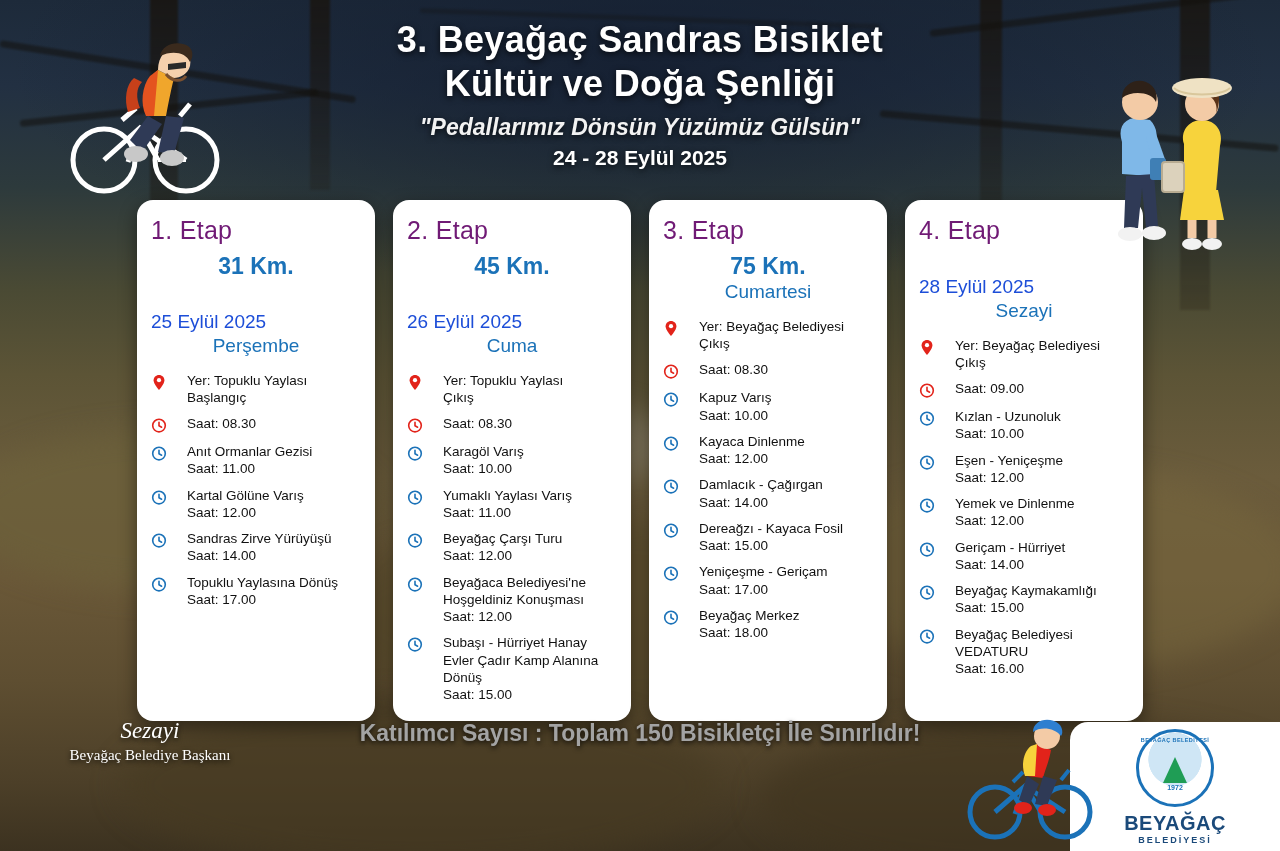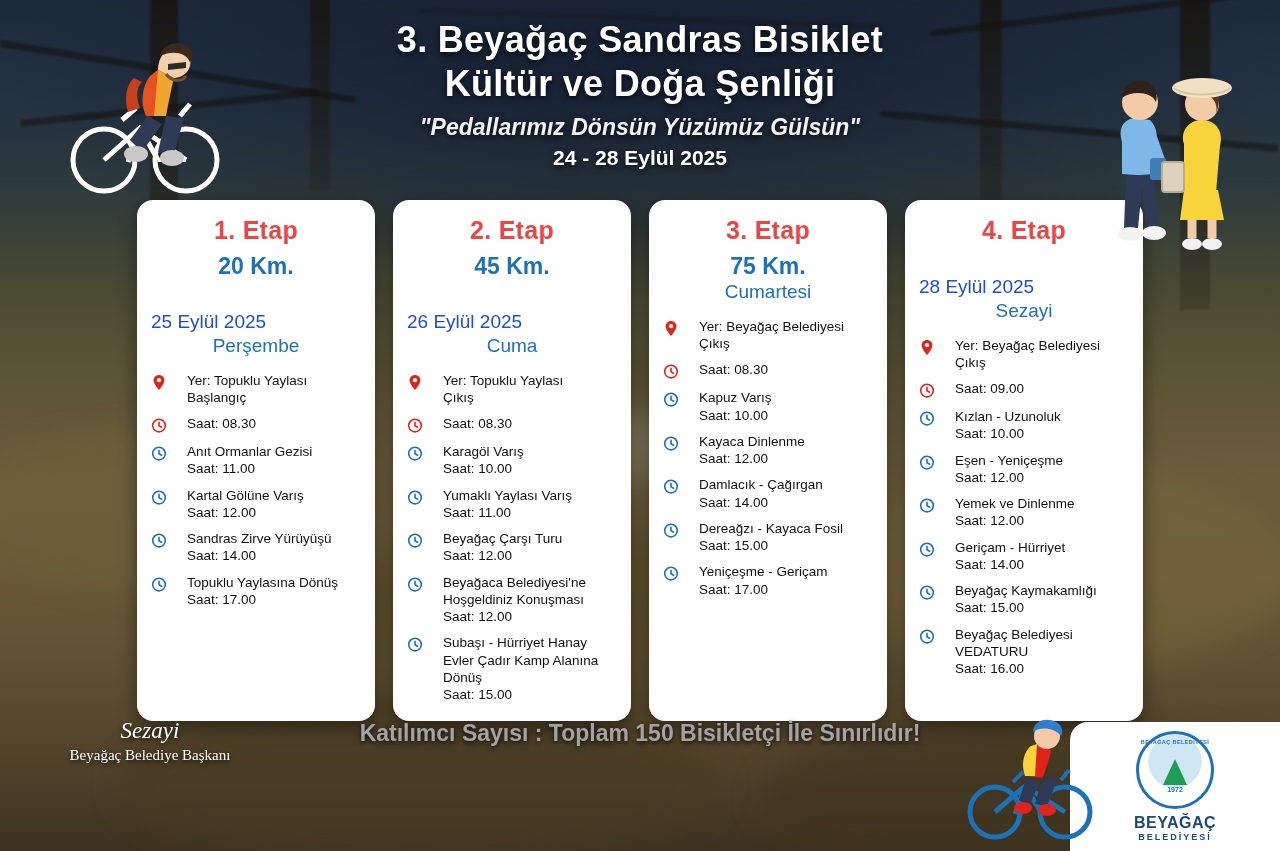--- a/index.html
+++ b/index.html
@@ -69,21 +69,21 @@
   }
   .card {
     width: 238px;
     background: #ffffff;
     border-radius: 16px;
     padding: 16px 14px 18px 14px;
     box-shadow: 0 6px 18px rgba(0,0,0,0.45);
     display: flex; flex-direction: column;
   }
   .card-stage {
-    text-align: center; color: #ef4444; font-size: 25px; font-weight: bold;
+    text-align: left; color: #701a75; font-size: 25px; font-weight: normal;
     letter-spacing: 0.3px;
   }
   .card-km {
     text-align: center; color: #1b72b8; font-size: 23px; font-weight: bold;
     margin-top: 8px;
   }
   .card-date {
     color: #1d4ed8; font-size: 19px; margin-top: 30px; line-height: 1.25;
   }
   .card-day {
@@ -123,21 +123,21 @@
     width: 0; height: 0; border-left: 12px solid transparent;
     border-right: 12px solid transparent; border-bottom: 26px solid #1f9d55;
     margin-top: 4px;
   }
   .logo-seal .ring-top, .logo-seal .ring-bot {
     position: absolute; width: 100%; text-align: center; font-size: 5.5px;
     color: #1b72b8; font-weight: bold; letter-spacing: 0.4px;
   }
   .logo-seal .ring-top { top: 5px; }
   .logo-year { position:absolute; bottom: 13px; width:100%; text-align:center; font-size: 7px; color:#1b72b8; font-weight:bold;}
-  .logo-name { font-size: 16px; font-weight: bold; color: #1b4a7a; margin-top: 5px; letter-spacing: 0.5px;}
+  .logo-name { font-size: 20px; font-weight: bold; color: #1b4a7a; margin-top: 5px; letter-spacing: 0.5px;}
   .logo-sub { font-size: 9px; font-weight: bold; color: #1b4a7a; letter-spacing: 2px; }
   
   .deco { position: absolute; z-index: 7; }
   
   #cyclist-tl { left: 62px; top: 12px; width: 170px; height: 185px; }
   #couple-tr { right: 22px; top: 58px; width: 170px; height: 200px; }
   #kid-bike { right: 185px; top: 700px; width: 130px; height: 145px; }
 </style>
 </head>
 <body>
@@ -210,21 +210,21 @@
   <ellipse cx="114" cy="30" rx="30" ry="10" fill="#efe2c4"></ellipse>
   <path d="M96 30 C96 20 132 20 132 30" fill="#efe2c4"></path>
   <path d="M86 30 a30 10 0 0 0 56 0" fill="none" stroke="#d9c79c" stroke-width="2"></path>
 
   <rect x="74" y="104" width="22" height="30" rx="3" fill="#dcd2bc" stroke="#b8ac92" stroke-width="2"></rect>
 </svg>
 
 <div class="cards" id="cards-container">
     <div class="card">
       <div class="card-stage">1. Etap</div>
-      <div class="card-km">20 Km.</div>
+      <div class="card-km">31 Km.</div>
       <div class="card-date">25 Eylül 2025</div>
       <div class="card-day">Perşembe</div>
       <div class="items">
         <div class="item">
           <span class="ico"><svg viewBox="0 0 16 17" width="16" height="17">
               <path d="M8 1 C4.9 1 2.6 3.3 2.6 6.2 C2.6 10 8 16 8 16 C8 16 13.4 10 13.4 6.2 C13.4 3.3 11.1 1 8 1 Z" fill="#e2231a"></path>
               <circle cx="8" cy="6.2" r="2.1" fill="#fff"></circle>
             </svg></span>
           <div class="txt"><span>Yer: Topuklu Yaylası</span><span class="sub">Başlangıç</span></div>
         </div>
@@ -368,20 +368,27 @@
               <path d="M8 5.2 L8 8.8 L10.6 10.2" stroke="#1b72b8" stroke-width="1.6" fill="none" stroke-linecap="round"></path>
             </svg></span>
           <div class="txt"><span>Dereağzı - Kayaca Fosil</span><span class="sub">Saat: 15.00</span></div>
         </div>
         <div class="item">
           <span class="ico"><svg viewBox="0 0 16 17" width="16" height="17">
               <circle cx="8" cy="8.6" r="6.3" fill="none" stroke="#1b72b8" stroke-width="1.6"></circle>
               <path d="M8 5.2 L8 8.8 L10.6 10.2" stroke="#1b72b8" stroke-width="1.6" fill="none" stroke-linecap="round"></path>
             </svg></span>
           <div class="txt"><span>Yeniçeşme - Geriçam</span><span class="sub">Saat: 17.00</span></div>
+        </div>
+        <div class="item">
+          <span class="ico"><svg viewBox="0 0 16 17" width="16" height="17">
+              <circle cx="8" cy="8.6" r="6.3" fill="none" stroke="#1b72b8" stroke-width="1.6"></circle>
+              <path d="M8 5.2 L8 8.8 L10.6 10.2" stroke="#1b72b8" stroke-width="1.6" fill="none" stroke-linecap="round"></path>
+            </svg></span>
+          <div class="txt"><span>Beyağaç Merkez</span><span class="sub">Saat: 18.00</span></div>
         </div>
       </div>
     </div>
     <div class="card">
       <div class="card-stage">4. Etap</div>
       <div class="card-date">28 Eylül 2025</div>
       <div class="card-day">Sezayi</div>
       <div class="items">
         <div class="item">
           <span class="ico"><svg viewBox="0 0 16 17" width="16" height="17">

